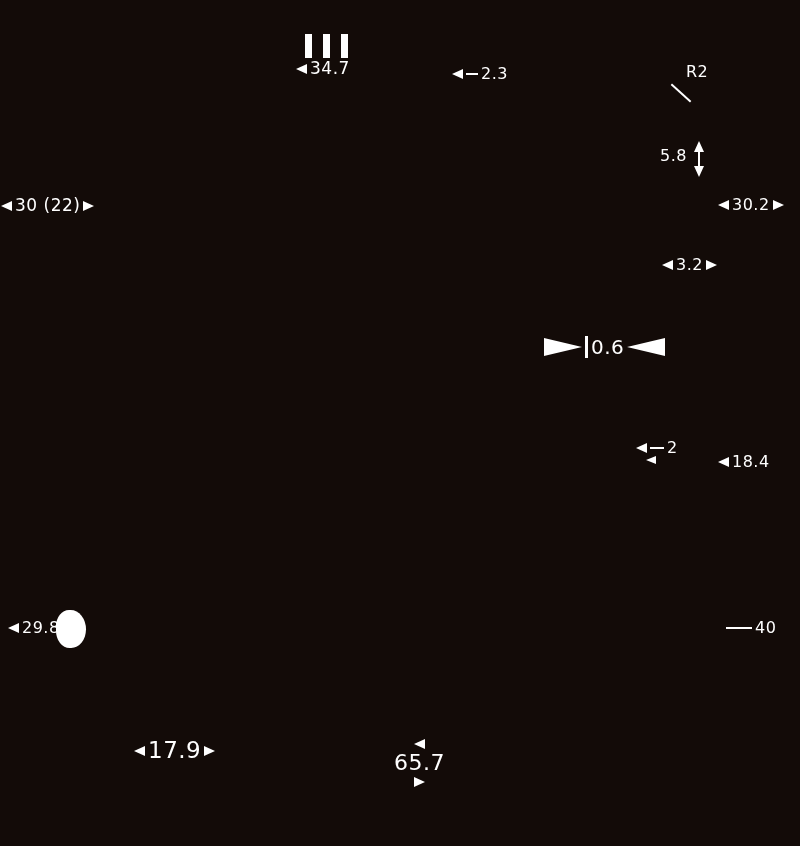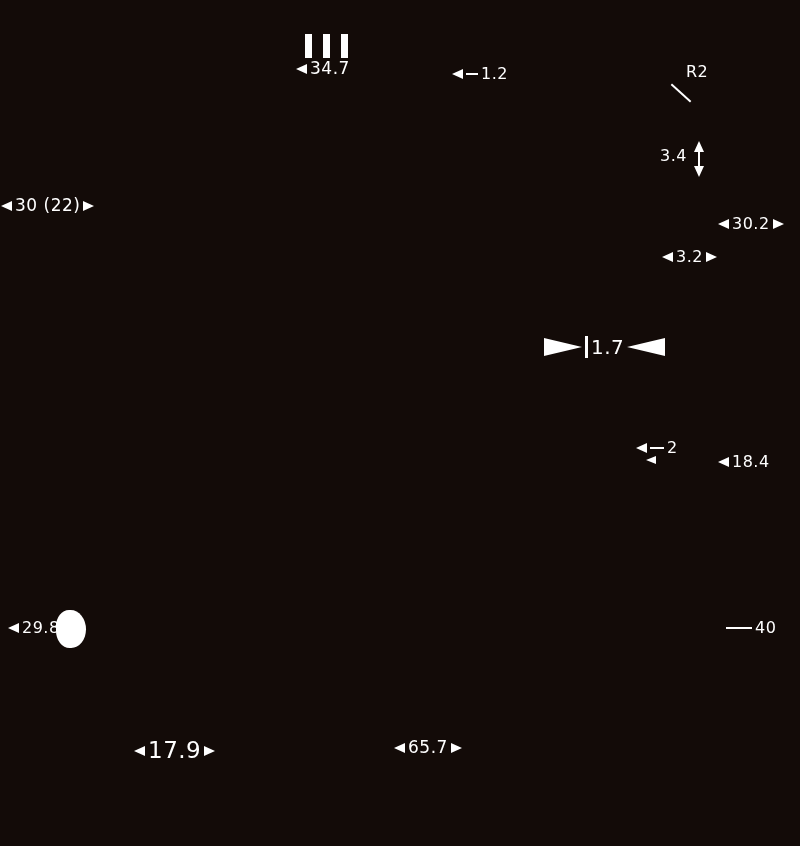--- a/index.html
+++ b/index.html
@@ -42,29 +42,29 @@
   .mark { position: absolute; background: #fff; }
   .leader { position: absolute; width: 26px; height: 2px; background: #fff; transform: rotate(42deg); }
   .blob { position: absolute; width: 30px; height: 38px; background: #fff; border-radius: 46% 54% 52% 48%; }
 
   
   .d0  { left: 296px; top: 60px;  font-size: 17px; }
   .d1  { left: 452px; top: 66px; }
   .d2  { left: 686px; top: 64px; }
   .d3  { left: 660px; top: 148px; }
   .d4  { left: 1px;  top: 197px; font-size: 17px; }
-  .d5  { left: 718px; top: 216px; }
-  .d6  { left: 662px; top: 249px; }
+  .d5  { left: 718px; top: 197px; }
+  .d6  { left: 662px; top: 257px; }
   .d7  { left: 544px; top: 336px; font-size: 20px; }
   .d8  { left: 636px; top: 440px; }
   .d9  { left: 718px; top: 454px; }
   .d10 { left: 8px;   top: 620px; }
   .d11 { left: 726px; top: 620px; }
   .d12 { left: 134px; top: 739px; font-size: 23px; }
-  .d13 { left: 394px; top: 739px; font-size: 17px; }
+  .d13 { left: 394px; top: 739px; font-size: 22px; flex-direction: column; }
 
   
   .m0 { left: 305px; top: 34px; width: 7px; height: 24px; }
   .m1 { left: 323px; top: 34px; width: 7px; height: 24px; }
   .m2 { left: 341px; top: 34px; width: 7px; height: 24px; }
 
   
   .r2-leader { left: 668px; top: 92px; }
 
   
@@ -90,30 +90,30 @@
   <span class="mark m2"></span>
 
   <div class="dim d0">
     <span class="arr-l"></span>
     <span class="label">34.7</span>
   </div>
 
   <div class="dim d1">
     <span class="arr-l"></span>
     <span class="dash" style="width:12px"></span>
-    <span class="label">1.2</span>
+    <span class="label">2.3</span>
   </div>
 
   <div class="dim d2">
     <span class="label">R2</span>
   </div>
   <span class="leader r2-leader"></span>
 
   <div class="dim d3">
-    <span class="label">3.4</span>
+    <span class="label">5.8</span>
   </div>
   <span class="arr-u a58-up"></span>
   <span class="mark a58-line"></span>
   <span class="arr-d a58-down"></span>
 
   <div class="dim d4">
     <span class="arr-l"></span>
     <span class="label">30 (22)</span>
     <span class="arr-r"></span>
   </div>
@@ -126,21 +126,21 @@
 
   <div class="dim d6">
     <span class="arr-l"></span>
     <span class="label">3.2</span>
     <span class="arr-r"></span>
   </div>
 
   <div class="dim d7">
     <span class="big-arr-r"></span>
     <span class="vbar"></span>
-    <span class="label">1.7</span>
+    <span class="label">0.6</span>
     <span class="big-arr-l"></span>
   </div>
 
   <div class="dim d8">
     <span class="arr-l"></span>
     <span class="dash" style="width:14px"></span>
     <span class="label">2</span>
   </div>
   <span class="a2-extra"></span>
 

